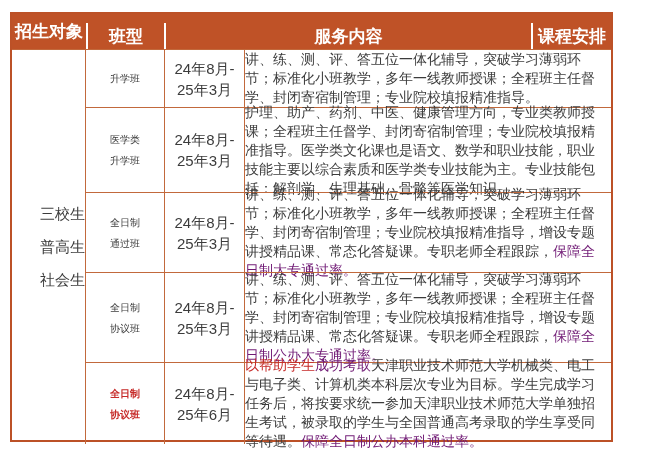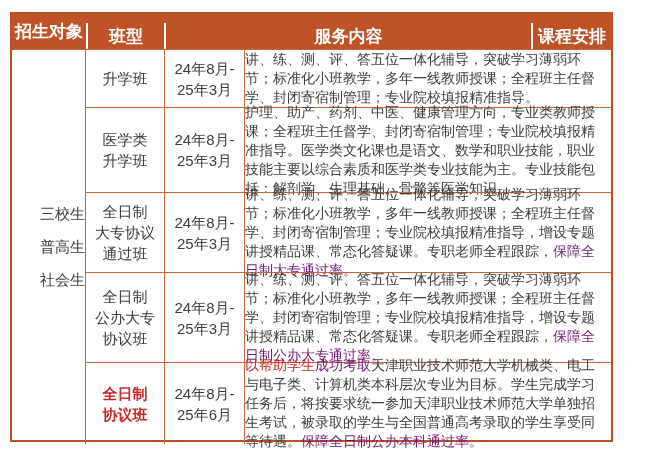--- a/index.html
+++ b/index.html
@@ -38,21 +38,21 @@
     font-size:15px;color:#3C3C3C;
   }
   .rows{flex:1;display:flex;flex-direction:column;min-width:0;}
   .row{display:flex;box-sizing:border-box;min-width:0;}
   .row + .row{border-top:1.5px solid #C2693C;}
   .r0{height:57px;} .r1{height:85px;} .r2{height:80px;} .r3{height:90px;} .r4{height:82px;}
   .cell{box-sizing:border-box;min-width:0;}
   .class-cell{
     width:78px;flex:0 0 78px;display:flex;flex-direction:column;
     align-items:center;justify-content:center;
-    font-size:15px;line-height:21px;text-align:center;
+    font-size:10px;line-height:21px;text-align:center;
   }
   .class-cell.highlight{color:#C62A28;font-weight:bold;}
   .sched-cell{
     width:80px;flex:0 0 80px;border-left:1.5px solid #C2693C;
     display:flex;flex-direction:column;align-items:center;justify-content:center;
     font-size:15px;line-height:21px;text-align:center;
   }
   .service-cell{
     flex:1;border-left:1.5px solid #C2693C;
     padding:4px 8px 4px 0;font-size:14px;line-height:19px;
@@ -112,38 +112,36 @@
         <div class="cell service-cell">
           <div class="service-inner">
             <span class="seg-normal">护理、助产、药剂、中医、健康管理方向，专业类教师授课；全程班主任督学、封闭寄宿制管理；专业院校填报精准指导。医学类文化课也是语文、数学和职业技能，职业技能主要以综合素质和医学类专业技能为主。专业技能包括：解剖学、生理基础、骨骼等医学知识。</span>
           </div>
         </div>
       </div>
 
       <div class="row r2">
         <div class="cell class-cell">
           <div>全日制</div>
-          <div>大专协议</div>
           <div>通过班</div>
         </div>
         <div class="cell sched-cell">
           <div>24年8月-</div>
           <div>25年3月</div>
         </div>
         <div class="cell service-cell">
           <div class="service-inner">
             <span class="seg-normal">讲、练、测、评、答五位一体化辅导，突破学习薄弱环节；标准化小班教学，多年一线教师授课；全程班主任督学、封闭寄宿制管理；专业院校填报精准指导，增设专题讲授精品课、常态化答疑课。专职老师全程跟踪，</span><span class="seg-red-bold">保障全日制大专通过率。</span>
           </div>
         </div>
       </div>
 
       <div class="row r3">
         <div class="cell class-cell">
           <div>全日制</div>
-          <div>公办大专</div>
           <div>协议班</div>
         </div>
         <div class="cell sched-cell">
           <div>24年8月-</div>
           <div>25年3月</div>
         </div>
         <div class="cell service-cell">
           <div class="service-inner">
             <span class="seg-normal">讲、练、测、评、答五位一体化辅导，突破学习薄弱环节；标准化小班教学，多年一线教师授课；全程班主任督学、封闭寄宿制管理；专业院校填报精准指导，增设专题讲授精品课、常态化答疑课。专职老师全程跟踪，</span><span class="seg-red-bold">保障全日制公办大专通过率。</span>
           </div>

